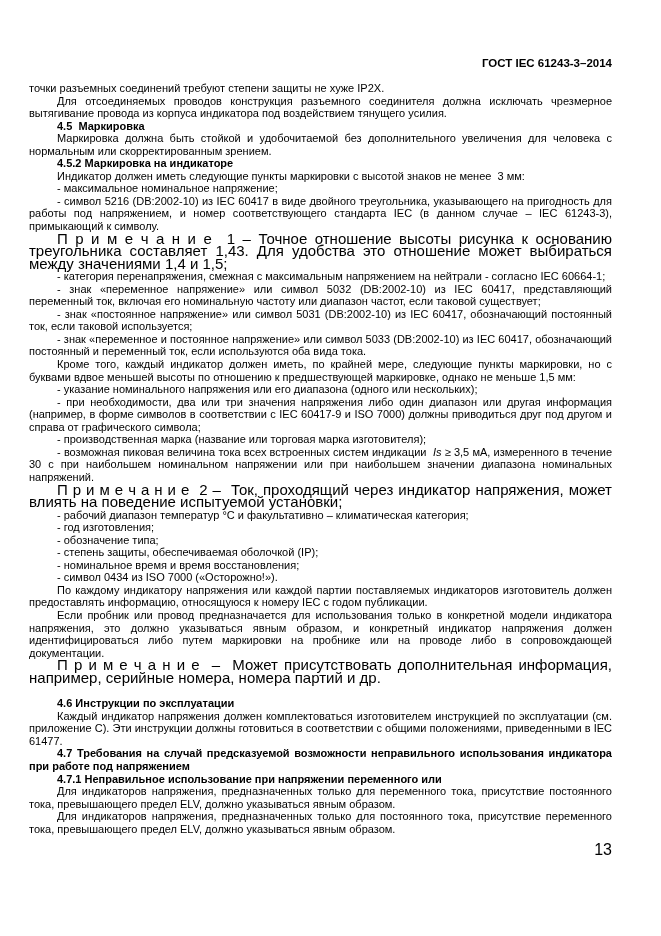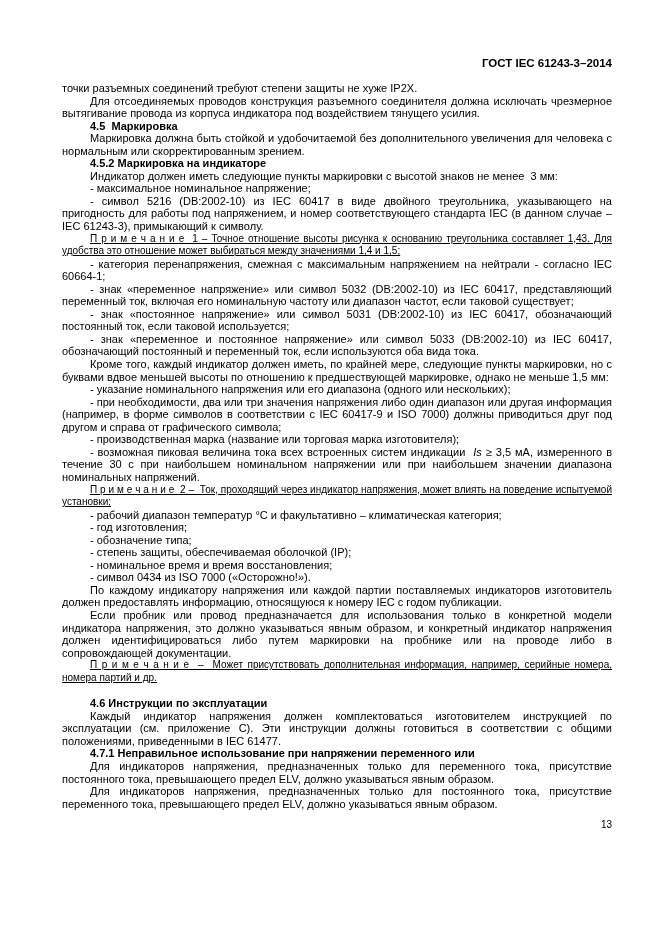--- a/index.html
+++ b/index.html
@@ -6,21 +6,21 @@
     margin: 0;
     padding: 0;
     background: #ffffff;
   }
   .page {
     position: relative;
     width: 661px;
     height: 936px;
     background: #ffffff;
     box-sizing: border-box;
-    padding: 57px 49px 0 62px;
+    padding: 57px 49px 0 29px;
     font-family: "Liberation Sans", sans-serif;
     color: #000000;
     overflow: hidden;
   }
   .running-header {
     text-align: right;
     font-weight: bold;
     font-size: 11.5px;
     line-height: 13px;
     margin-bottom: 12px;
@@ -31,32 +31,31 @@
     line-height: 12.55px;
     text-align: justify;
   }
   .content p.indent {
     text-indent: 28px;
   }
   .content p.heading {
     font-weight: bold;
   }
   .content p.note {
-    font-size: 10px;
-    text-decoration: underline;
+    font-size: 15px;
   }
   .content p.gap-top {
     margin-top: 13px;
   }
   .sym-italic {
     font-style: italic;
   }
   .page-number {
     text-align: right;
-    font-size: 10px;
+    font-size: 16px;
     line-height: 13px;
     margin-top: 8px;
   }
 </style>
 </head>
 <body>
 
 <div class="page">
 
   <div class="running-header">ГОСТ IEC 61243-3–2014</div>
@@ -85,20 +84,21 @@
     <p class="indent">- год изготовления;</p>
     <p class="indent">- обозначение типа;</p>
     <p class="indent">- степень защиты, обеспечиваемая оболочкой (IP);</p>
     <p class="indent">- номинальное время и время восстановления;</p>
     <p class="indent">- символ 0434 из ISO 7000 («Осторожно!»).</p>
     <p class="indent">По каждому индикатору напряжения или каждой партии поставляемых индикаторов изготовитель должен предоставлять информацию, относящуюся к номеру IEC с годом публикации.</p>
     <p class="indent">Если пробник или провод предназначается для использования только в конкретной модели индикатора напряжения, это должно указываться явным образом, и конкретный индикатор напряжения должен идентифицироваться либо путем маркировки на пробнике или на проводе либо в сопровождающей документации.</p>
     <p class="indent note">П р и м е ч а н и е&nbsp; –&nbsp; Может присутствовать дополнительная информация, например, серийные номера, номера партий и др.</p>
     <p class="indent heading gap-top">4.6 Инструкции по эксплуатации</p>
     <p class="indent">Каждый индикатор напряжения должен комплектоваться изготовителем инструкцией по эксплуатации (см. приложение С). Эти инструкции должны готовиться в соответствии с общими положениями, приведенными в IEC 61477.</p>
+    <p class="indent heading">4.7 Требования на случай предсказуемой возможности неправильного использования индикатора при работе под напряжением</p>
     <p class="indent heading">4.7.1 Неправильное использование при напряжении переменного или</p>
     <p class="indent">Для индикаторов напряжения, предназначенных только для переменного тока, присутствие постоянного тока, превышающего предел ELV, должно указываться явным образом.</p>
     <p class="indent">Для индикаторов напряжения, предназначенных только для постоянного тока, присутствие переменного тока, превышающего предел ELV, должно указываться явным образом.</p>
   </div>
 
   <div class="page-number">13</div>
 
 </div>
 
 </body></html>

